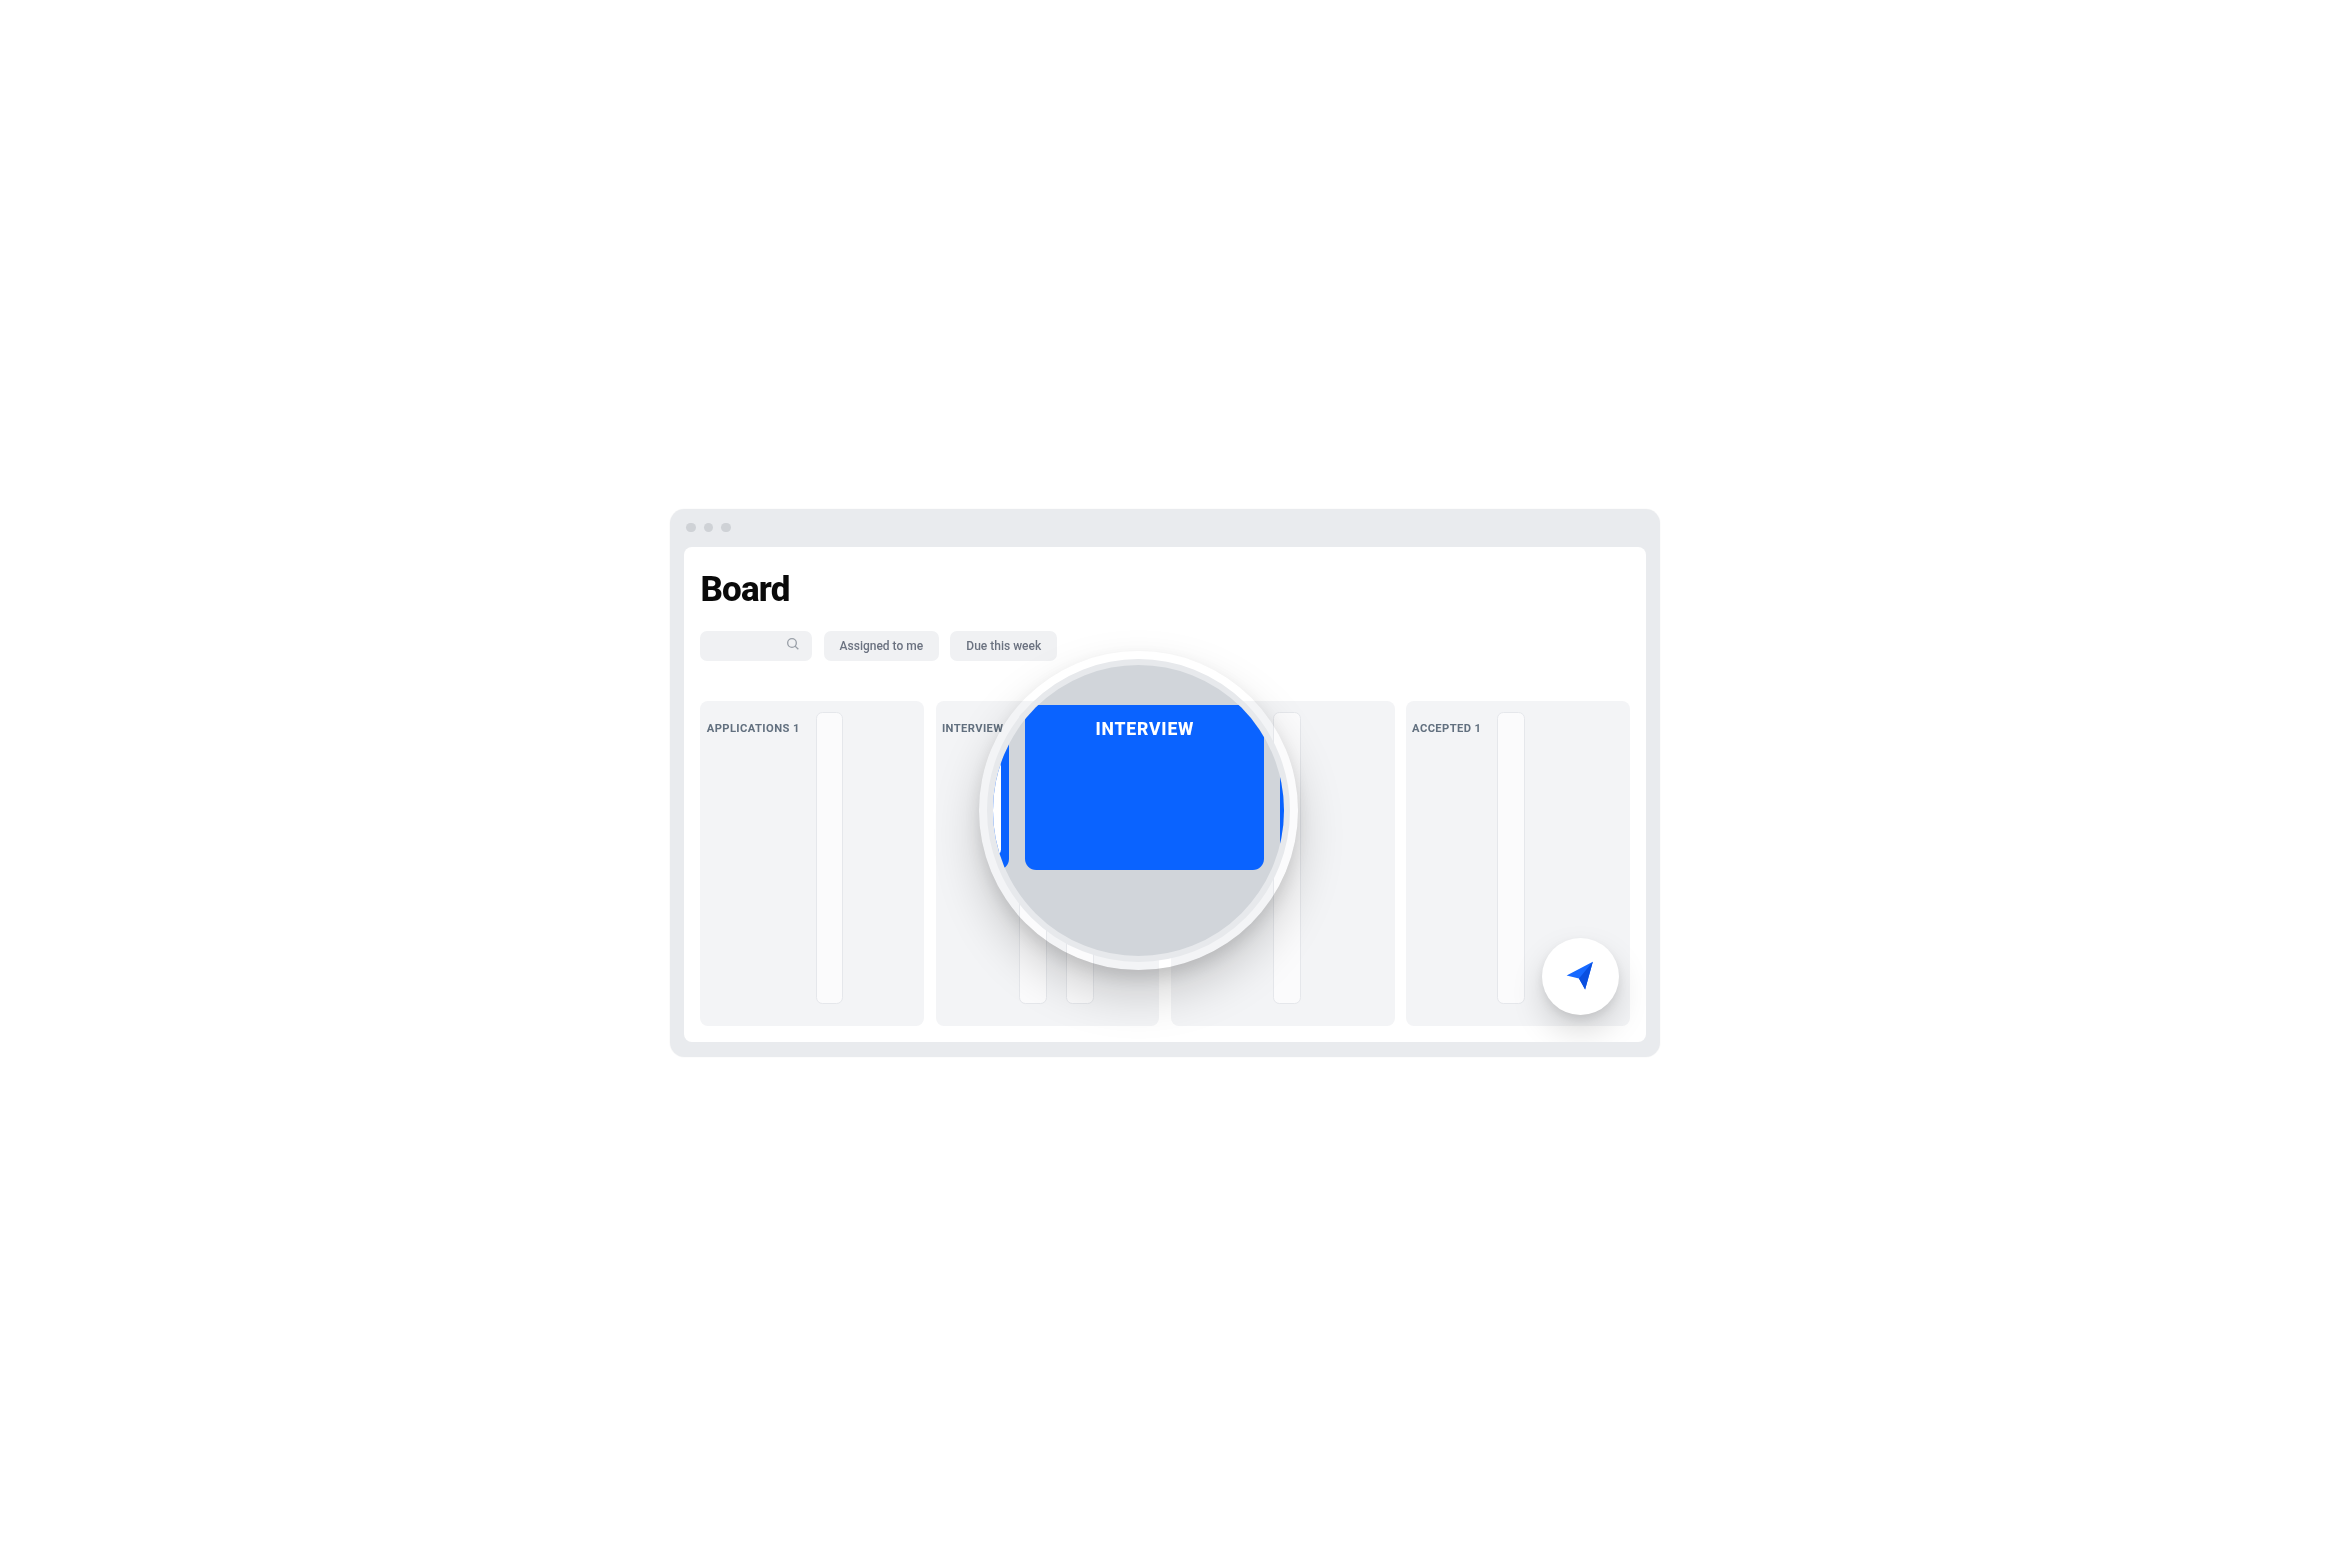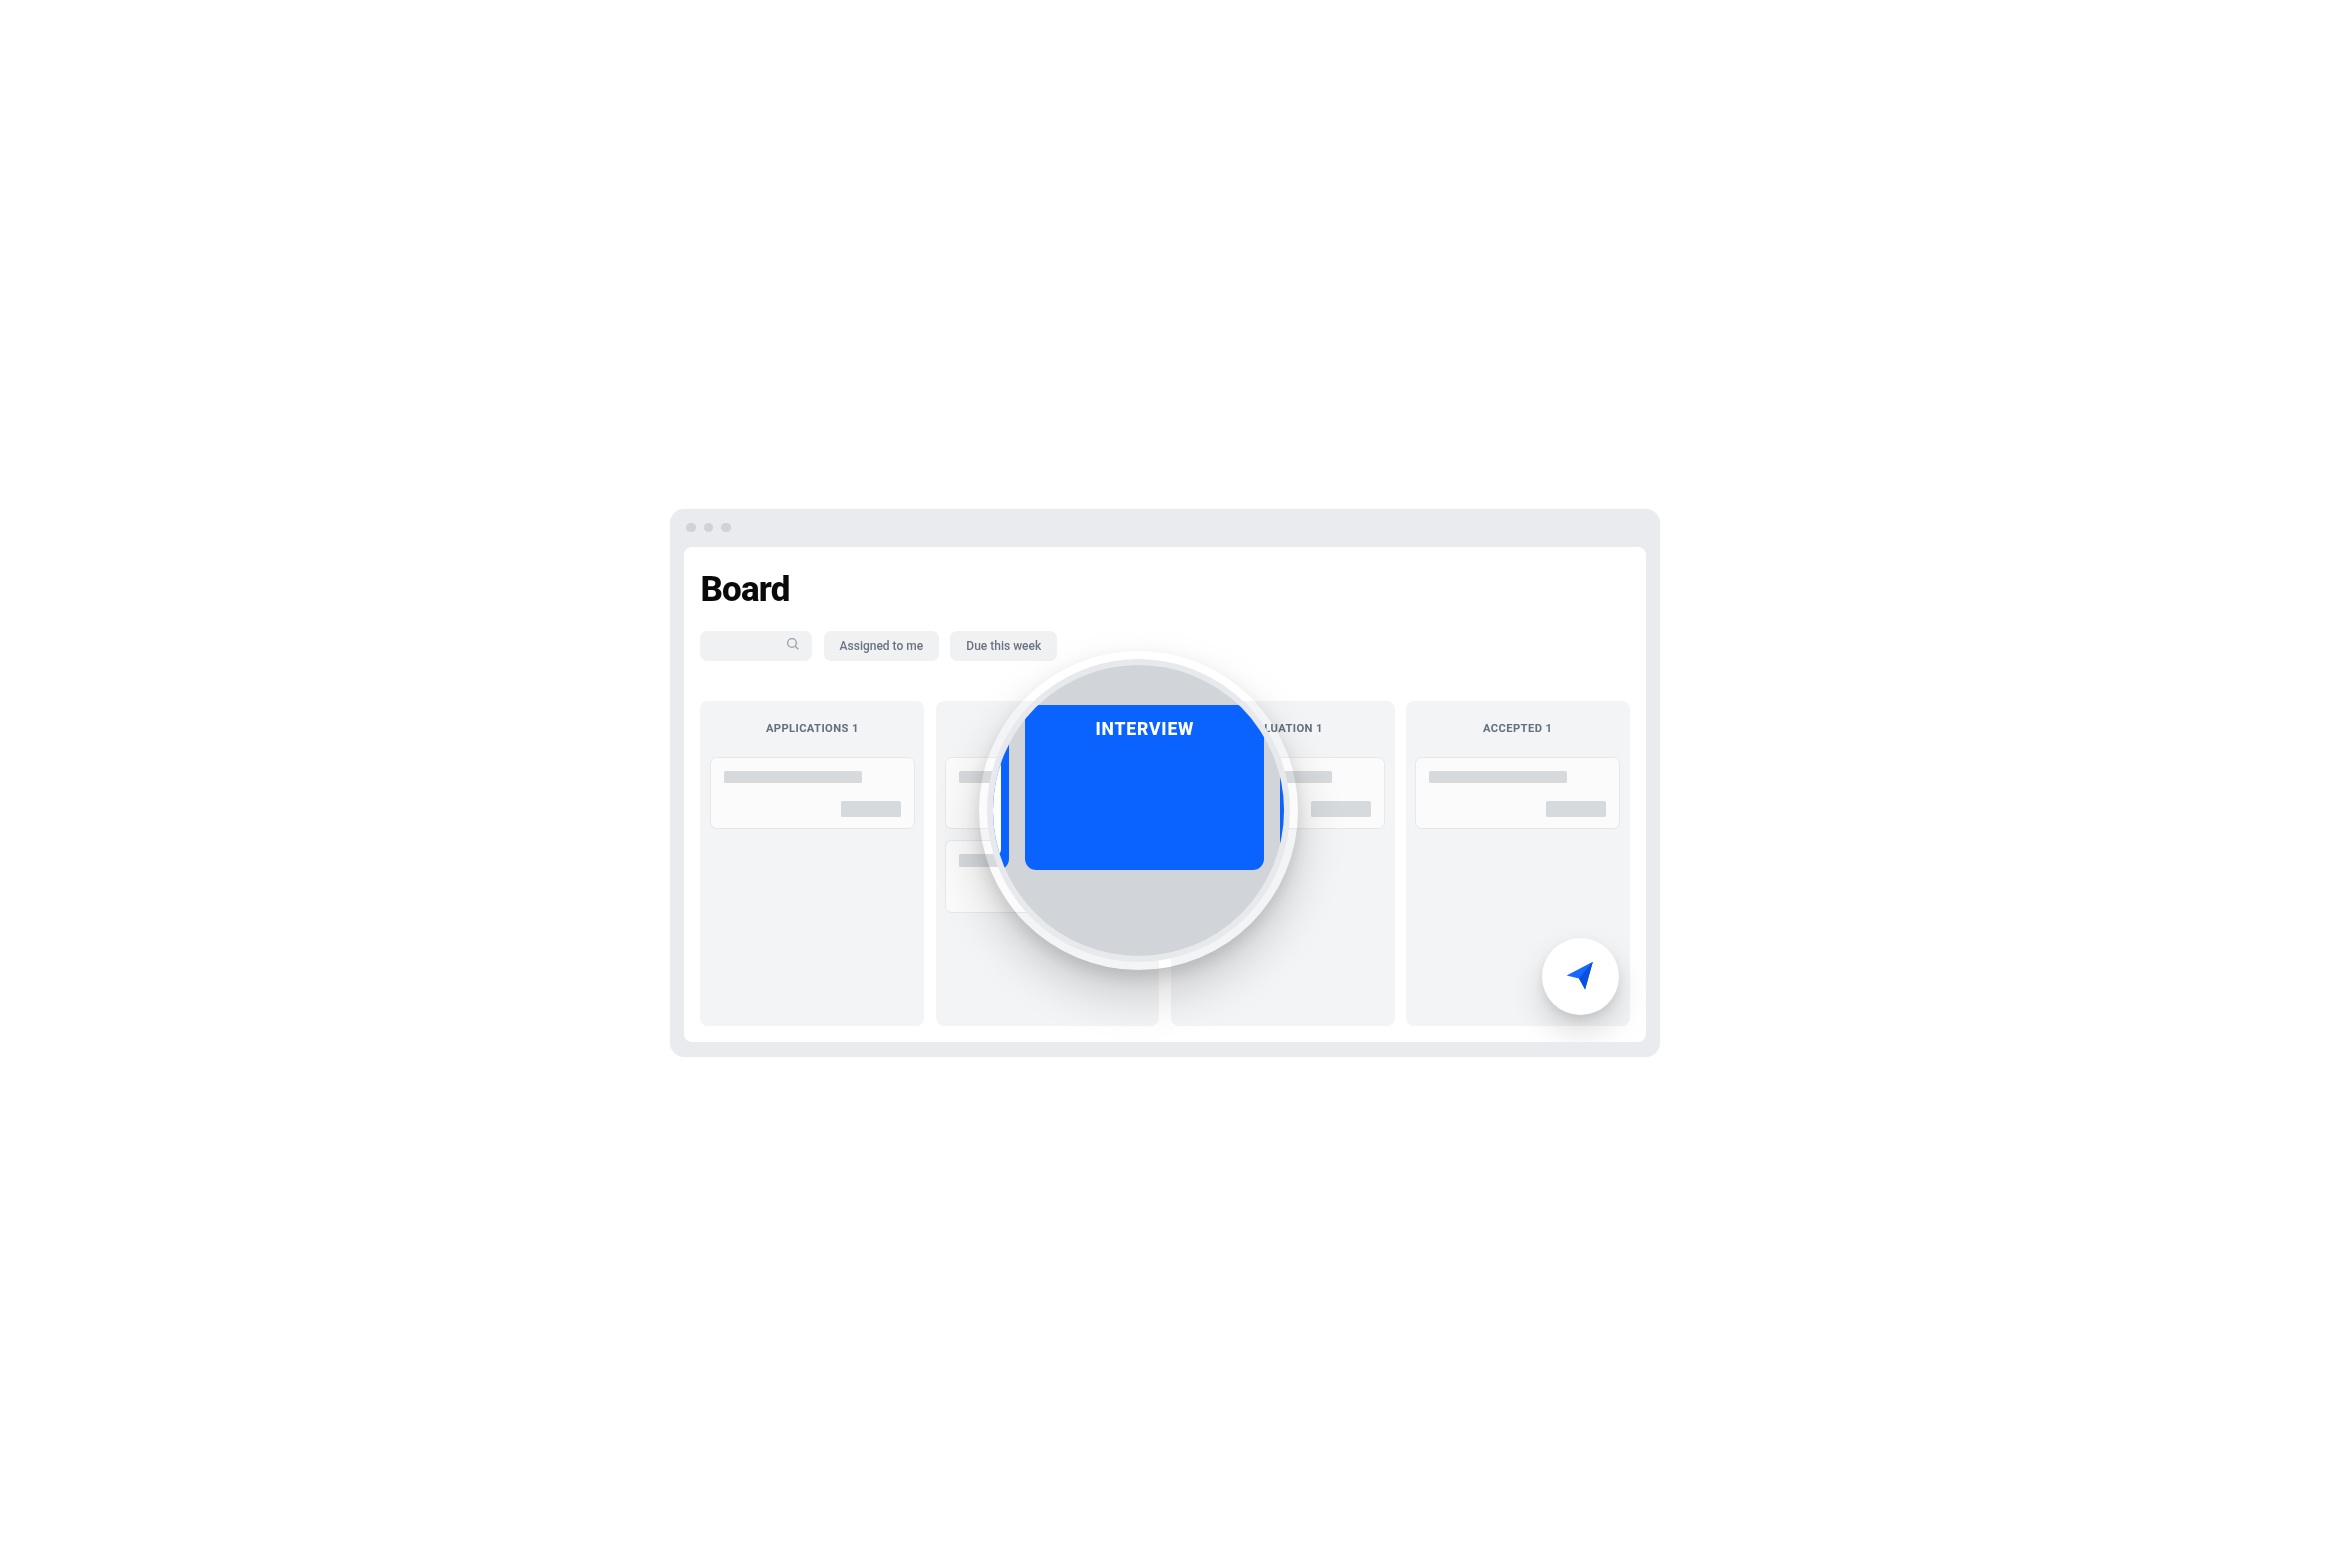--- a/index.html
+++ b/index.html
@@ -85,21 +85,21 @@
     flex: 1;
     display: flex;
     gap: 11.2px;
     overflow: hidden;
   }
   .col {
     flex: 1;
     background: #f3f4f6;
     border-radius: 8px;
     display: flex;
-    flex-direction: column;
+    flex-direction: row;
     padding: 11.2px 0 11.2px 0;
     min-width: 0;
   }
   .col-title {
     font-size: 11.2px;
     font-weight: 700;
     color: #62707f;
     letter-spacing: 0.4px;
     text-align: center;
     padding: 9.6px 6.4px 22.3px 6.4px;

